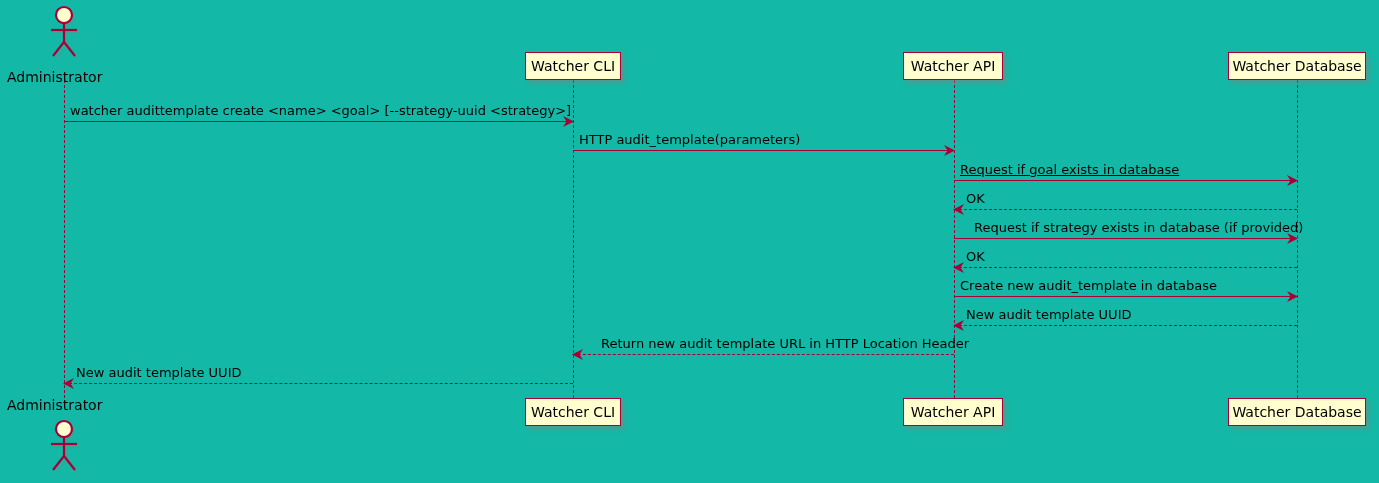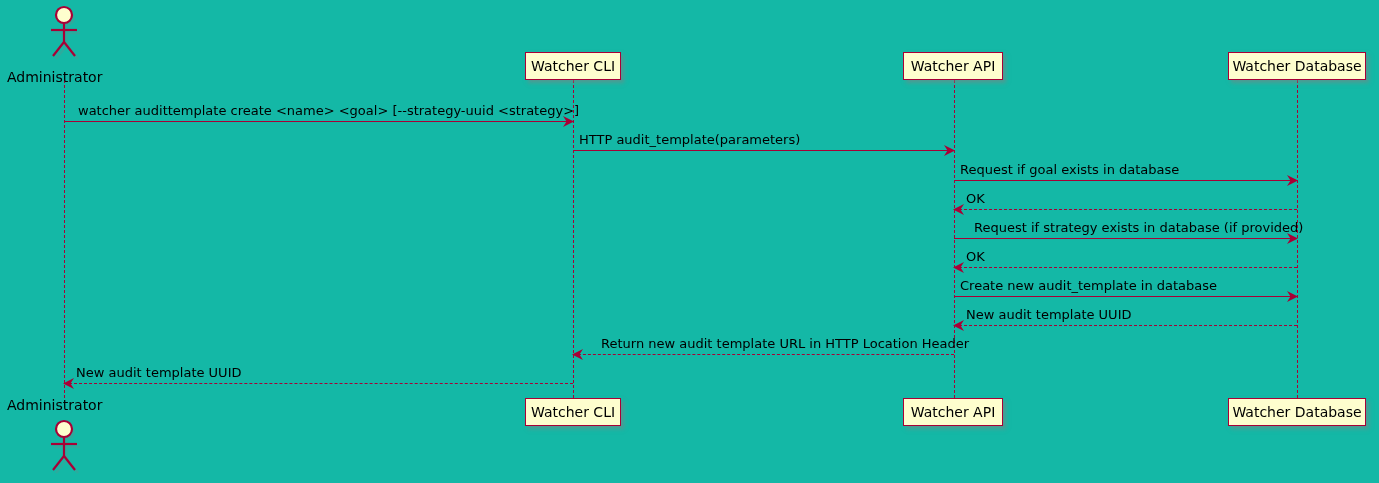--- a/index.html
+++ b/index.html
@@ -159,39 +159,39 @@
     </div>
 
   <div id="messages">
       <div class="msg" style="left: 64px; top: 121px; width: 509px;">
         <div class="line" style="width: 509px;"></div>
         <div class="head" style="left: 499px;">
           <svg width="11" height="11" viewBox="0 0 11 11">
             <path d="M0,0 L11,5.5 L0,11 L3.5,5.5 Z" fill="#A80036"></path>
           </svg>
         </div>
-        <div class="label" style="left: 14px;">watcher audittemplate create &lt;name&gt; &lt;goal&gt; [--strategy-uuid &lt;strategy&gt;]</div>
+        <div class="label" style="left: 6px;">watcher audittemplate create &lt;name&gt; &lt;goal&gt; [--strategy-uuid &lt;strategy&gt;]</div>
       </div>
       <div class="msg" style="left: 573px; top: 150px; width: 381px;">
         <div class="line" style="width: 381px;"></div>
         <div class="head" style="left: 371px;">
           <svg width="11" height="11" viewBox="0 0 11 11">
             <path d="M0,0 L11,5.5 L0,11 L3.5,5.5 Z" fill="#A80036"></path>
           </svg>
         </div>
         <div class="label" style="left: 6px;">HTTP audit_template(parameters)</div>
       </div>
       <div class="msg" style="left: 954px; top: 180px; width: 343px;">
         <div class="line" style="width: 343px;"></div>
         <div class="head" style="left: 333px;">
           <svg width="11" height="11" viewBox="0 0 11 11">
             <path d="M0,0 L11,5.5 L0,11 L3.5,5.5 Z" fill="#A80036"></path>
           </svg>
         </div>
-        <div class="label" style="left: 6px;">Request if goal exists in database</div>
+        <div class="label" style="left: 6px; text-decoration: underline;">Request if goal exists in database</div>
       </div>
       <div class="msg dashed" style="left: 954px; top: 209px; width: 343px;">
         <div class="line" style="width: 343px;"></div>
         <div class="head" style="left: -1px;">
           <svg width="11" height="11" viewBox="0 0 11 11">
             <path d="M11,0 L0,5.5 L11,11 L7.5,5.5 Z" fill="#A80036"></path>
           </svg>
         </div>
         <div class="label" style="left: 12px;">OK</div>
       </div>

